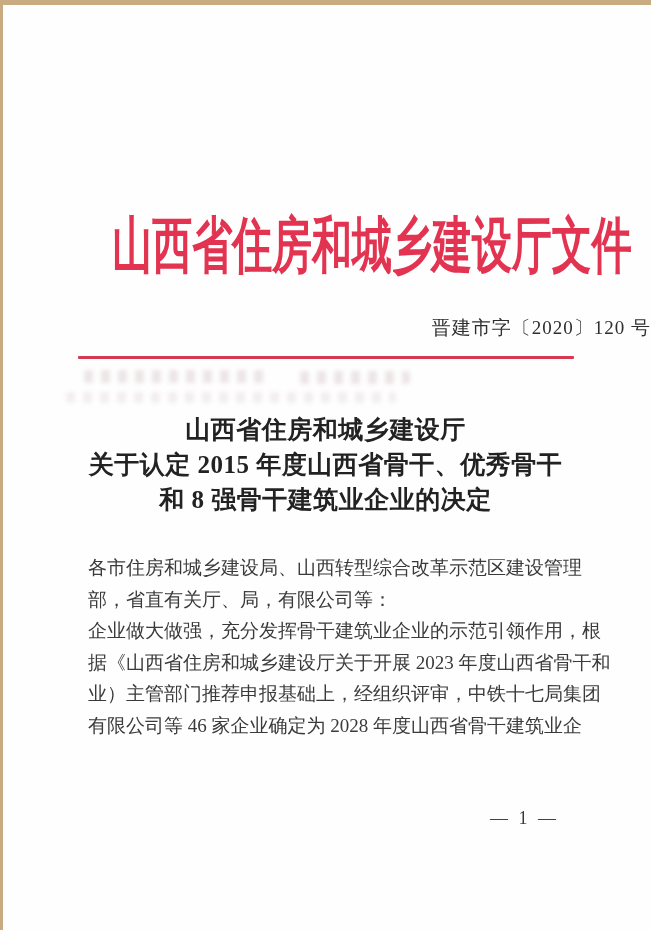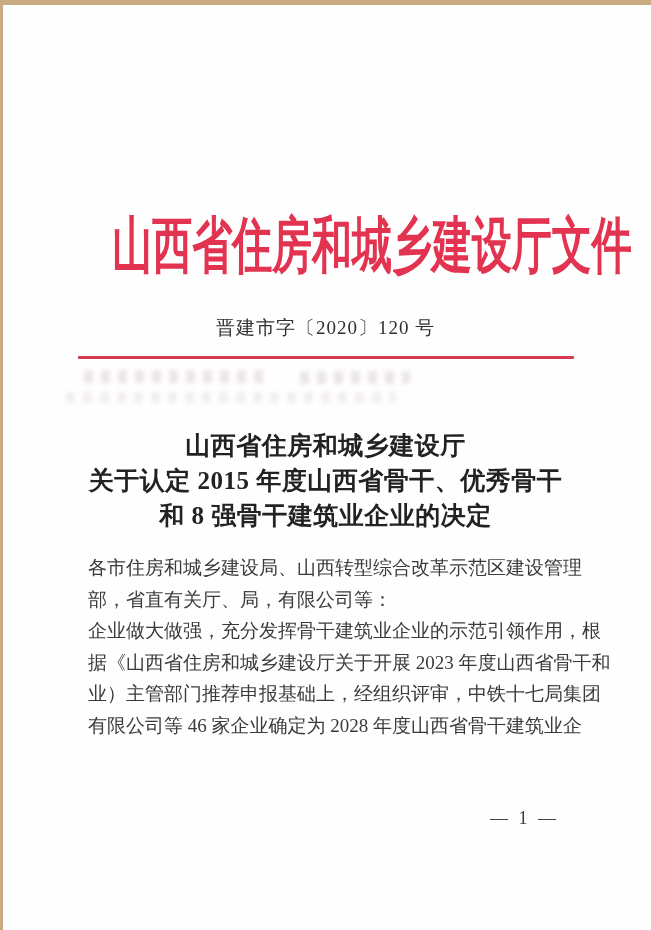--- a/index.html
+++ b/index.html
@@ -34,21 +34,21 @@
     font-weight: bold;
     color: var(--accent-red);
     white-space: nowrap;
     transform: scaleX(0.655);
     transform-origin: 50% 50%;
     line-height: 100px;
   }
   .doc-number {
     position: absolute;
     top: 315px; left: 0; width: 100%;
-    text-align: center;
+    text-align: right;
     font-size: 19px;
     letter-spacing: 1px;
     color: #2e2e2e;
   }
   .red-rule {
     position: absolute;
     top: 356px; left: 78px;
     width: 496px; height: 3px;
     background: var(--rule-red);
     border-radius: 1px;
@@ -67,21 +67,20 @@
   .smudge-c { top: 392px; left: 66px;  width: 330px; height: 11px; opacity: 0.28; }
   .doc-title {
     position: absolute;
     top: 412px; left: 0; width: 100%;
     text-align: center;
     font-weight: bold;
     font-size: 25px;
     line-height: 35px;
     color: var(--title-ink);
     letter-spacing: 0.5px;
-    margin-top: 16px;
   }
   .body-text {
     position: absolute;
     top: 552px; left: 88px;
     width: 498px;
     font-size: 19px;
     line-height: 31.5px;
     color: var(--ink);
     text-align: justify;
   }

